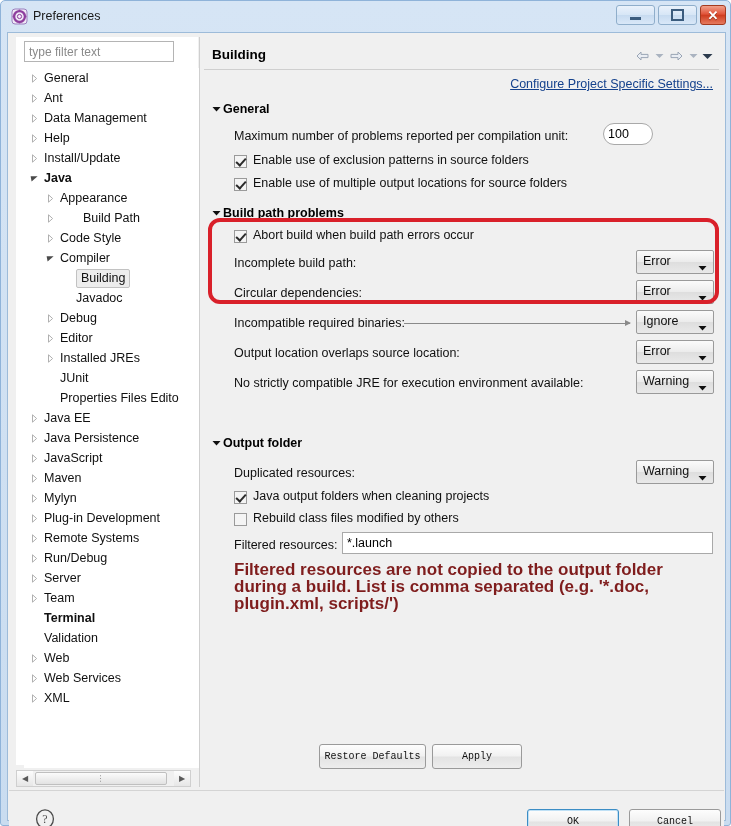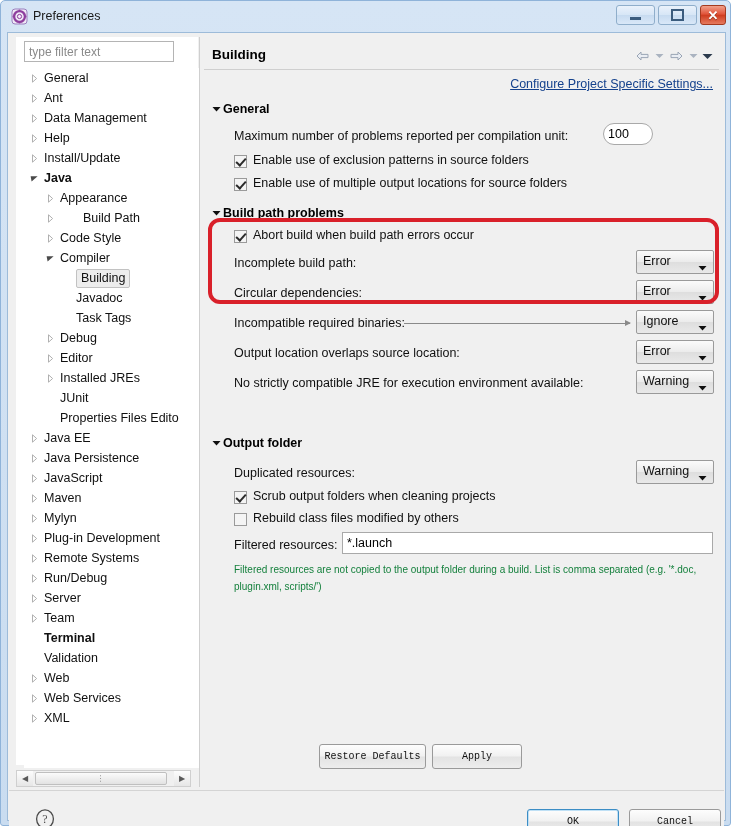--- a/index.html
+++ b/index.html
@@ -159,21 +159,21 @@
     font-size:12.5px;font-weight:bold;color:#000;
     white-space:nowrap;
   }
   .section-head .tri{
     display:inline-block;width:11px;vertical-align:1px;
   }
   .row-label{
     position:absolute;font-size:12.5px;color:#101010;white-space:nowrap;
   }
   .small-note{
-    position:absolute;font-size:10px;color:#15803d;line-height:17px;width:470px;
+    position:absolute;font-size:17px;color:#7f1d1d;line-height:17px;width:470px;font-weight:bold;
   }
   
   .cbrow{position:absolute;height:18px;}
   .cb{
     position:absolute;left:0;top:2px;width:13px;height:13px;
     box-sizing:border-box;
     border:1px solid #9a9a9a;background:#f4f4f4;
   }
   .cb.checked::after{
     content:"";position:absolute;left:3px;top:0px;
@@ -364,23 +364,20 @@
             </span>
             <span class="lbl" style="left: 36px;">Compiler</span>
           </div>
           <div class="tnode selected">
             <span class="lbl" style="left: 52px;">Building</span>
           </div>
           <div class="tnode">
             <span class="lbl" style="left: 52px;">Javadoc</span>
           </div>
           <div class="tnode">
-            <span class="lbl" style="left: 52px;">Task Tags</span>
-          </div>
-          <div class="tnode">
             <span class="arrow" style="left: 20px;">
               <svg width="7" height="9" viewBox="0 0 7 9">
                 <path d="M1.5 0.8 L5.6 4.5 L1.5 8.2 Z" fill="none" stroke="#b0b0b0" stroke-width="1"></path>
               </svg>
             </span>
             <span class="lbl" style="left: 36px;">Debug</span>
           </div>
           <div class="tnode">
             <span class="arrow" style="left: 20px;">
               <svg width="7" height="9" viewBox="0 0 7 9">
@@ -657,21 +654,21 @@
         <span class="ctext">Warning</span>
         <span class="carrow">
           <svg width="9" height="6" viewBox="0 0 9 6">
               <path d="M0.5 1 L4.5 5.5 L8.5 1 Z" fill="#101010"></path>
             </svg>
         </span>
       </div>
 
       <div class="cbrow" style="left:30px;top:452px;">
         <span class="cb checked"></span>
-        <span class="cblbl">Scrub output folders when cleaning projects</span>
+        <span class="cblbl">Java output folders when cleaning projects</span>
       </div>
       <div class="cbrow" style="left:30px;top:474px;">
         <span class="cb"></span>
         <span class="cblbl">Rebuild class files modified by others</span>
       </div>
 
       <div class="row-label" style="left:30px;top:501px;">Filtered resources:</div>
       <input class="tinput" style="left: 138px; top: 495px; width: 371px;" type="text" value="*.launch">
 
       <div class="small-note" style="left:30px;top:524px;">Filtered resources are not copied to the output folder during a build. List is comma separated (e.g. '*.doc, plugin.xml, scripts/')</div>

